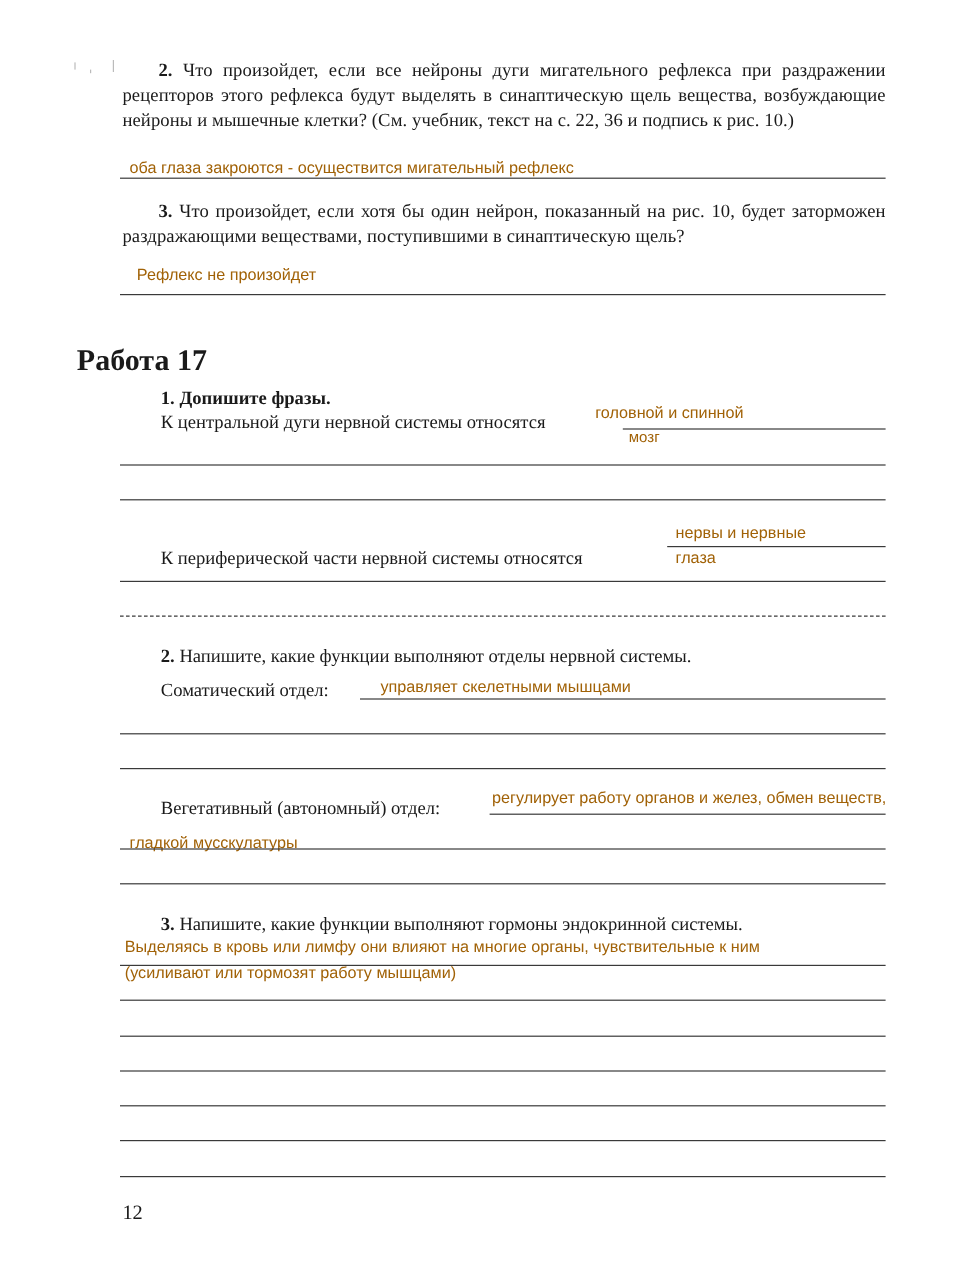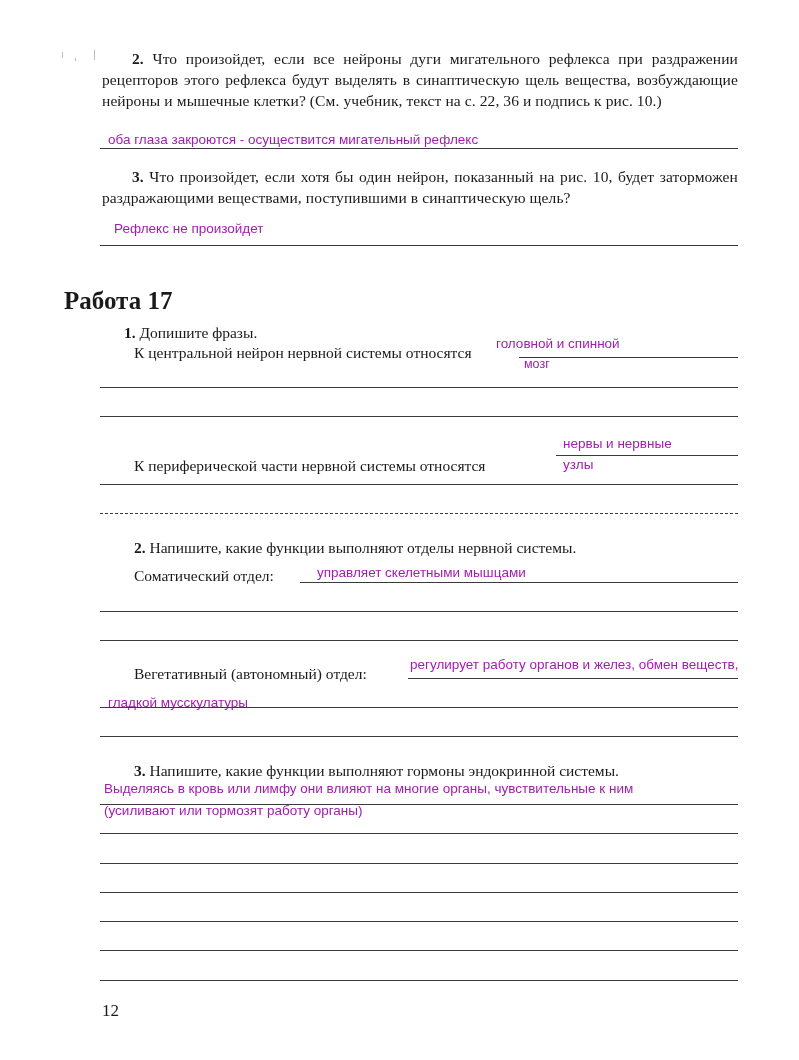--- a/index.html
+++ b/index.html
@@ -3,21 +3,21 @@
 <meta charset="utf-8">
 <style>
   html, body { margin: 0; padding: 0; background: #ffffff; }
   body { width: 799px; height: 1060px; position: relative; overflow: hidden;
          font-family: "Liberation Serif", "DejaVu Serif", serif; color: #1a1a1a; }
   .abs { position: absolute; white-space: nowrap; }
   .q { font-size: 15.5px; line-height: 20px; }
   .para { position: absolute; left: 102px; width: 636px; font-size: 15.5px; line-height: 21px;
           text-align: justify; text-indent: 30px; letter-spacing: 0.1px; }
   .para b { font-weight: bold; }
-  .ans { font-family: "Liberation Sans", "DejaVu Sans", sans-serif; font-size: 13.5px; color: #a21caf; }
+  .ans { font-family: "Liberation Sans", "DejaVu Sans", sans-serif; font-size: 13.5px; color: #a16207; }
   .rule { position: absolute; height: 0; border-top: 1px solid #3a3a3a; }
   .heading { font-size: 25px; font-weight: bold; }
   .pnum { font-size: 17px; }
   .speck { position: absolute; width: 1px; height: 6px; background: #bbb; }
 </style>
 </head>
 <body>
 
 <div class="speck" style="left:62px;top:52px;"></div>
 <div class="speck" style="left:75px;top:58px;height:3px;"></div>
@@ -32,35 +32,35 @@
 
 <div class="para" style="top:166px;">
   <b>3.</b>
   <span>Что произойдет, если хотя бы один нейрон, показанный на рис. 10, будет заторможен раздражающими веществами, поступившими в синаптическую щель?</span>
 </div>
 <div class="abs ans" style="left:114px;top:221px;">Рефлекс не произойдет</div>
 <div class="rule" style="left:100px;width:638px;top:245px;"></div>
 
 <div class="abs heading" style="left:64px;top:287px;">Работа 17</div>
 
-<div class="abs q" style="left:124px;top:323px;">
+<div class="abs q" style="left:134px;top:323px;font-weight:bold;">
   <b>1.</b>
   <span>Допишите фразы.</span>
 </div>
-<div class="abs q" style="left:134px;top:343px;">К центральной нейрон нервной системы относятся</div>
+<div class="abs q" style="left:134px;top:343px;">К центральной дуги нервной системы относятся</div>
 <div class="abs ans" style="left:496px;top:336px;">головной и спинной</div>
 <div class="rule" style="left:519px;width:219px;top:357px;"></div>
 <div class="abs ans" style="left:524px;top:357px;font-size:12.5px;">мозг</div>
 <div class="rule" style="left:100px;width:638px;top:387px;"></div>
 <div class="rule" style="left:100px;width:638px;top:416px;"></div>
 
 <div class="abs q" style="left:134px;top:456px;">К периферической части нервной системы относятся</div>
 <div class="abs ans" style="left:563px;top:436px;">нервы и нервные</div>
 <div class="rule" style="left:556px;width:182px;top:455px;"></div>
-<div class="abs ans" style="left:563px;top:457px;">узлы</div>
+<div class="abs ans" style="left:563px;top:457px;">глаза</div>
 <div class="rule" style="left:100px;width:638px;top:484px;"></div>
 <div class="rule" style="left:100px;width:638px;top:513px;border-top-style:dashed;"></div>
 
 <div class="abs q" style="left:134px;top:538px;">
   <b>2.</b>
   <span>Напишите, какие функции выполняют отделы нервной системы.</span>
 </div>
 <div class="abs q" style="left:134px;top:566px;">Соматический отдел:</div>
 <div class="abs ans" style="left:317px;top:565px;">управляет скелетными мышцами</div>
 <div class="rule" style="left:300px;width:438px;top:582px;"></div>
@@ -73,21 +73,21 @@
 <div class="abs ans" style="left:108px;top:684px;margin-top:11px;">гладкой мусскулатуры</div>
 <div class="rule" style="left:100px;width:638px;top:707px;"></div>
 <div class="rule" style="left:100px;width:638px;top:736px;"></div>
 
 <div class="abs q" style="left:134px;top:761px;">
   <b>3.</b>
   <span>Напишите, какие функции выполняют гормоны эндокринной системы.</span>
 </div>
 <div class="abs ans" style="left:104px;top:781px;">Выделяясь в кровь или лимфу они влияют на многие органы, чувствительные к ним</div>
 <div class="rule" style="left:100px;width:638px;top:804px;"></div>
-<div class="abs ans" style="left:104px;top:803px;">(усиливают или тормозят работу органы)</div>
+<div class="abs ans" style="left:104px;top:803px;">(усиливают или тормозят работу мышцами)</div>
 <div class="rule" style="left:100px;width:638px;top:833px;"></div>
 <div class="rule" style="left:100px;width:638px;top:863px;"></div>
 <div class="rule" style="left:100px;width:638px;top:892px;"></div>
 <div class="rule" style="left:100px;width:638px;top:921px;"></div>
 <div class="rule" style="left:100px;width:638px;top:950px;"></div>
 <div class="rule" style="left:100px;width:638px;top:980px;"></div>
 
 <div class="abs pnum" style="left:102px;top:1001px;">12</div>
 
 </body></html>

